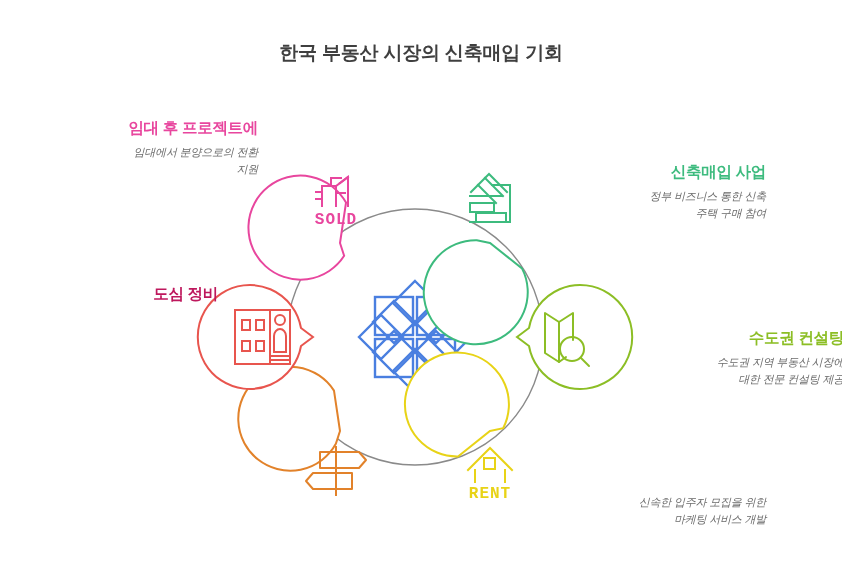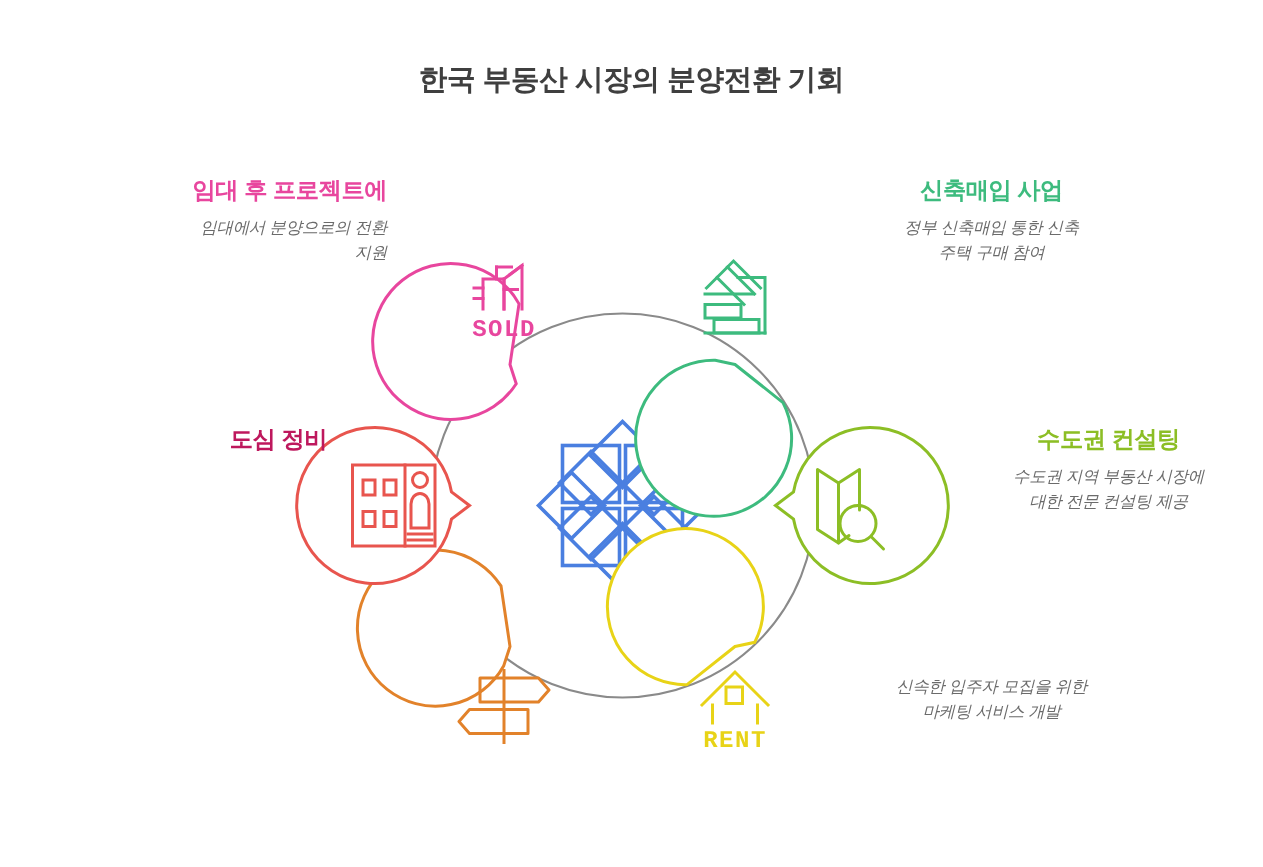--- a/index.html
+++ b/index.html
@@ -62,38 +62,38 @@
   }
   .txt .desc {
     font-size: 11px;
     line-height: 1.52;
     color: #6b6b6b;
     letter-spacing: -0.2px;
     white-space: pre-line;
     font-style: italic;
   }
 
-  .txt.right { text-align: center; }
+  .txt.right { text-align: right; margin-top: 44px; }
   .txt.left  { text-align: right; }
 
   
   .t-pink   { left: 48px;  top: 118px; }
   .t-red    { left: 8px;   top: 284px; }
   .t-orange { left: 80px;  top: 450px; }
   
   .t-green  { left: 556px; top: 118px; }
   .t-olive  { left: 634px; top: 284px; }
   .t-yellow { left: 556px; top: 450px; }
 </style>
 </head>
 <body>
 
 <div id="canvas">
 
-  <div class="title">한국 부동산 시장의 분양전환 기회</div>
+  <div class="title">한국 부동산 시장의 신축매입 기회</div>
 
   <svg class="diagram" viewBox="0 0 842 578">
 
     <circle cx="415" cy="337" r="128" fill="none" stroke="#8a8a8a" stroke-width="1.4"></circle>
 
     <g stroke="#4A7FE0" stroke-width="2.4" fill="none" stroke-linejoin="miter">
 
       <rect x="375" y="297" width="38" height="38"></rect>
       <rect x="417" y="297" width="38" height="38"></rect>
       <rect x="375" y="339" width="38" height="38"></rect>
@@ -213,21 +213,21 @@
 지원</div>
   </div>
 
   <div class="txt left t-red">
     <div class="head" style="color:#be185d">도심 정비</div>
   </div>
 
 
   <div class="txt right t-green">
     <div class="head" style="color:#3DBB7E">신축매입 사업</div>
-    <div class="desc">정부 신축매입 통한 신축
+    <div class="desc">정부 비즈니스 통한 신축
 주택 구매 참여</div>
   </div>
 
   <div class="txt right t-olive">
     <div class="head" style="color:#8CBE25">수도권 컨설팅</div>
     <div class="desc">수도권 지역 부동산 시장에
 대한 전문 컨설팅 제공</div>
   </div>
 
   <div class="txt right t-yellow">

